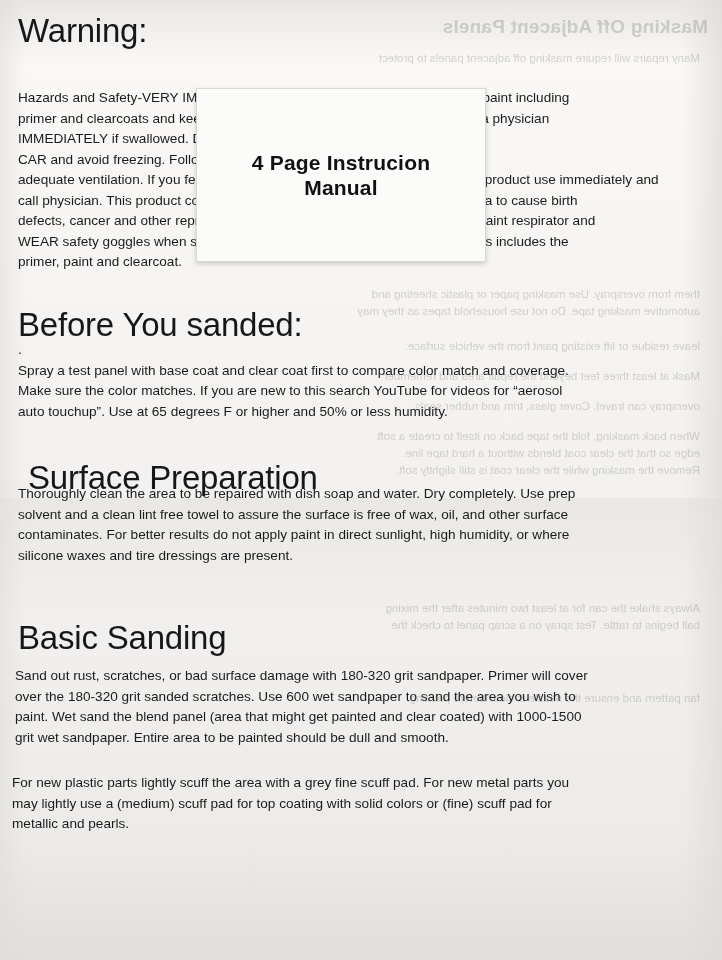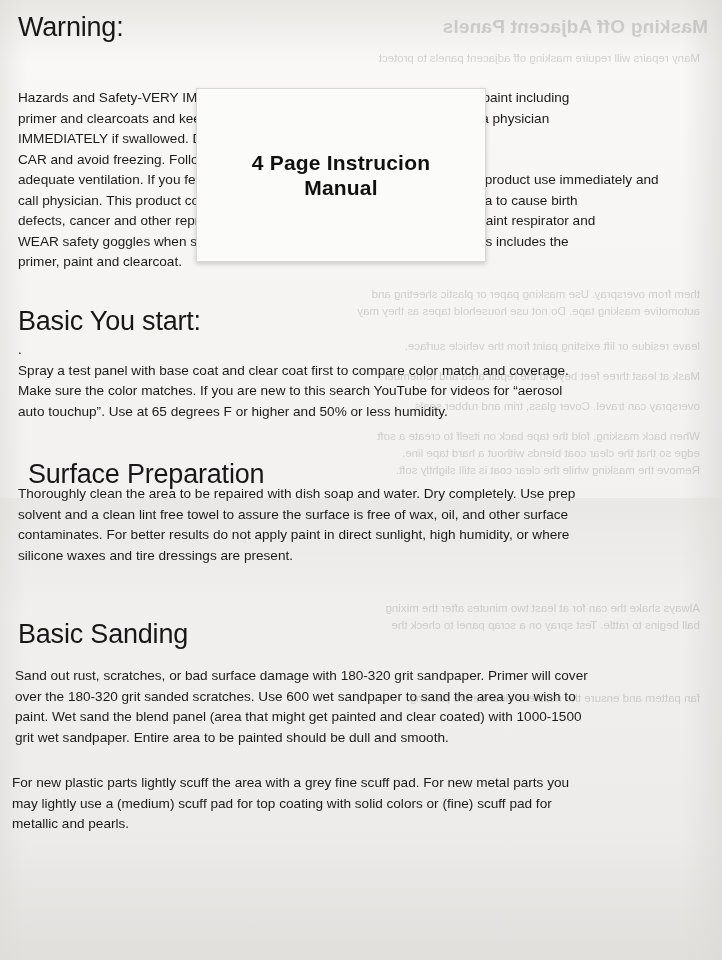--- a/index.html
+++ b/index.html
@@ -73,21 +73,21 @@
     position: absolute;
     left: 0; top: 0;
     width: 722px;
     color: #1d1d1b;
   }
 
   h1.section {
     position: absolute;
     margin: 0;
     font-weight: 400;
-    font-size: 27px;
+    font-size: 33px;
     letter-spacing: -0.2px;
     color: #17171a;
   }
 
   p.body {
     position: absolute;
     margin: 0;
     font-size: 13.6px;
     line-height: 20.5px;
     color: #1b1b1b;
@@ -151,21 +151,21 @@
     <p class="body" style="left:18px; top:88px; width:680px;">Hazards and Safety-VERY IMPORTANT. Read the warnings on the touch-up paint including
 primer and clearcoats and keep all products out of the reach of children. Call a physician
 IMMEDIATELY if swallowed. Do not store above 120F. DO NOT STORE IN
 CAR and avoid freezing. Follow local regulations for proper disposal. Use with
 adequate ventilation. If you feel dizzy, leave the area at once and discontinue product use immediately and
 call physician. This product contains chemicals known to the State of California to cause birth
 defects, cancer and other reproductive harm. Use a NIOSH approved active paint respirator and
 WEAR safety goggles when spraying to protect your lungs, skin and eyes. This includes the
 primer, paint and clearcoat.</p>
 
-    <h1 class="section" style="left:18px; top:306px;">Basic You start:</h1>
+    <h1 class="section" style="left:18px; top:306px;">Before You sanded:</h1>
 
     <p class="body" style="left:18px; top:340px; width:680px;">.
 Spray a test panel with base coat and clear coat first to compare color match and coverage.
 Make sure the color matches.  If you are new to this search YouTube for videos for “aerosol
 auto touchup”.  Use at 65 degrees F or higher and 50% or less humidity.</p>
 
     <h1 class="section" style="left:28px; top:459px;">Surface Preparation</h1>
 
     <p class="body" style="left:18px; top:484px; width:684px;">Thoroughly clean the area to be repaired with dish soap and water.  Dry completely. Use prep
 solvent and a clean lint free towel to assure the surface is free of wax, oil, and other surface

